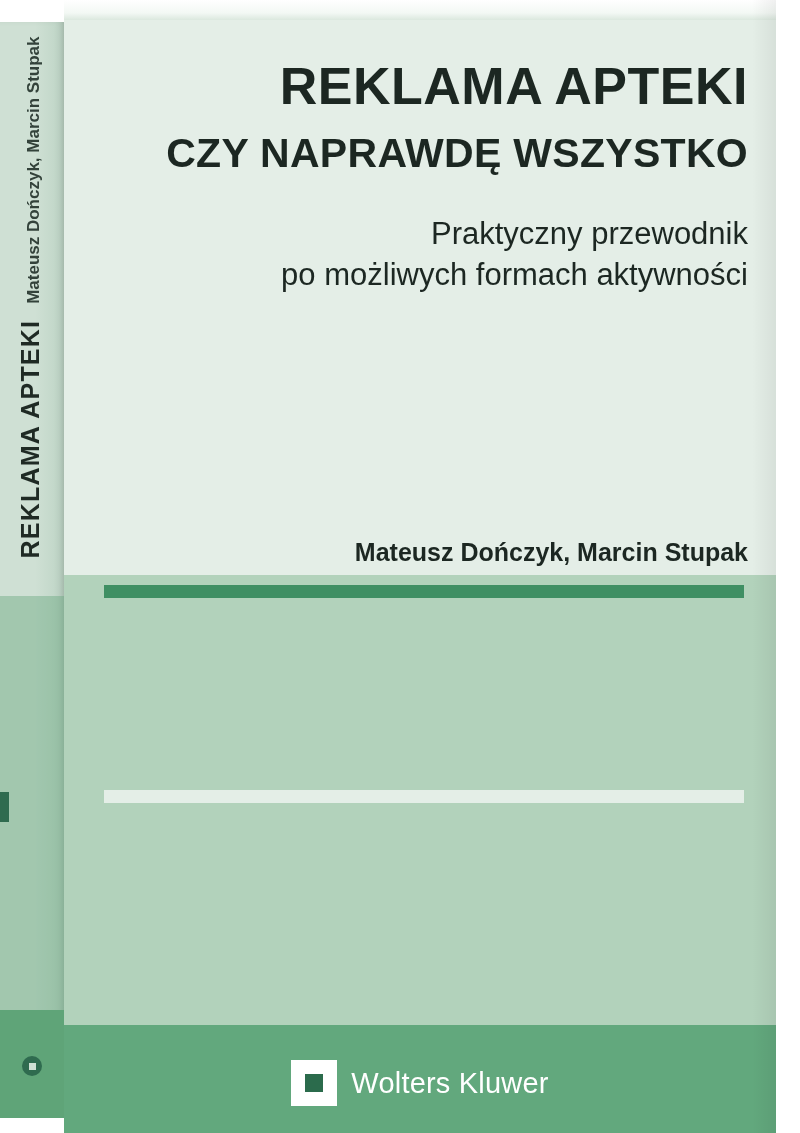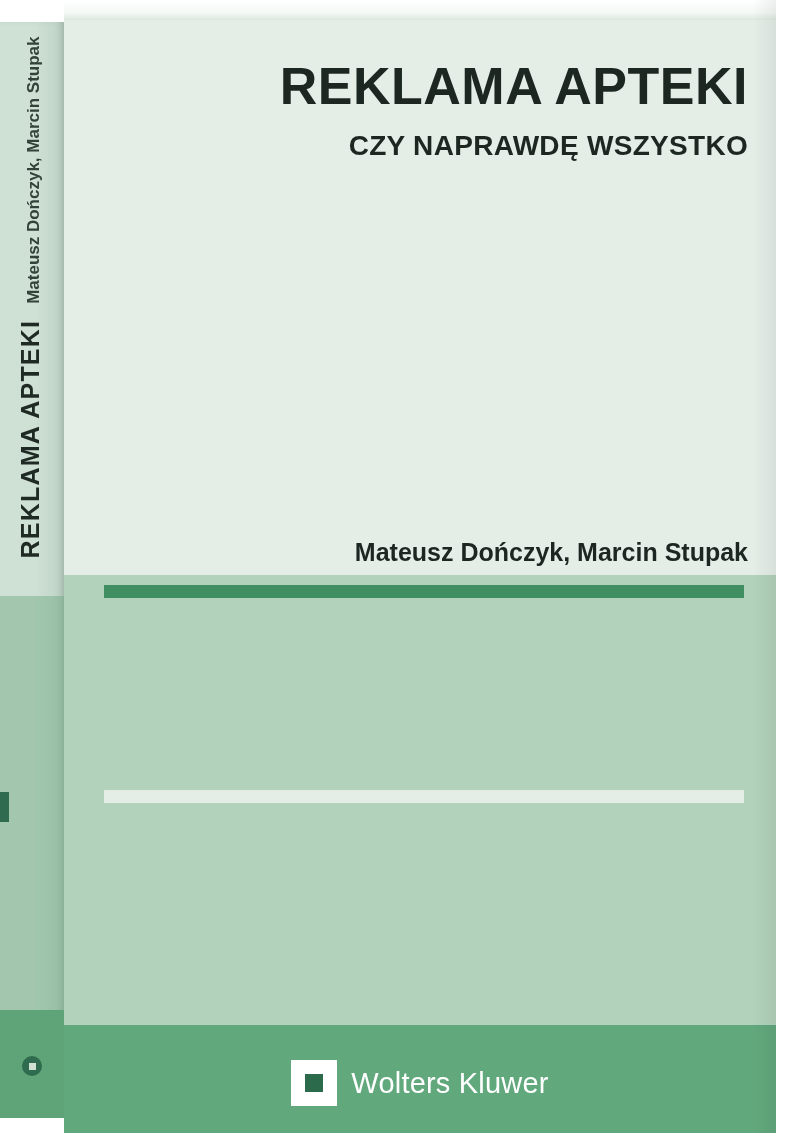--- a/index.html
+++ b/index.html
@@ -168,21 +168,21 @@
   .main-title {
     font-size: 52px;
     line-height: 1.08;
     font-weight: 800;
     letter-spacing: 0.5px;
     color: #1c2722;
     margin: 0 0 14px 0;
     text-transform: uppercase;
   }
   .subtitle-strong {
-    font-size: 28px;
+    font-size: 41px;
     line-height: 1.26;
     font-weight: 800;
     letter-spacing: 0.3px;
     color: #1c2722;
     margin: 0;
     text-transform: uppercase;
   }
   .subtitle-line {
     display: block;
   }
@@ -265,20 +265,24 @@
     <div class="band-upper"></div>
     <div class="band-bottom"></div>
     <div class="rule rule-1"></div>
     <div class="rule rule-2"></div>
 
     <div class="title-block">
       <h1 class="main-title">REKLAMA APTEKI</h1>
       <h2 class="subtitle-strong">
         <span class="subtitle-line">CZY NAPRAWDĘ WSZYSTKO</span>
       </h2>
+      <div class="subtitle-light">
+        <div>Praktyczny przewodnik</div>
+        <div>po możliwych formach aktywności</div>
+      </div>
     </div>
 
     <div class="authors">Mateusz Dończyk, Marcin Stupak</div>
 
     <div class="publisher">
       <span class="wk-mark">
           <i></i>
         </span>
       <span class="wk-name">Wolters Kluwer</span>
     </div>

